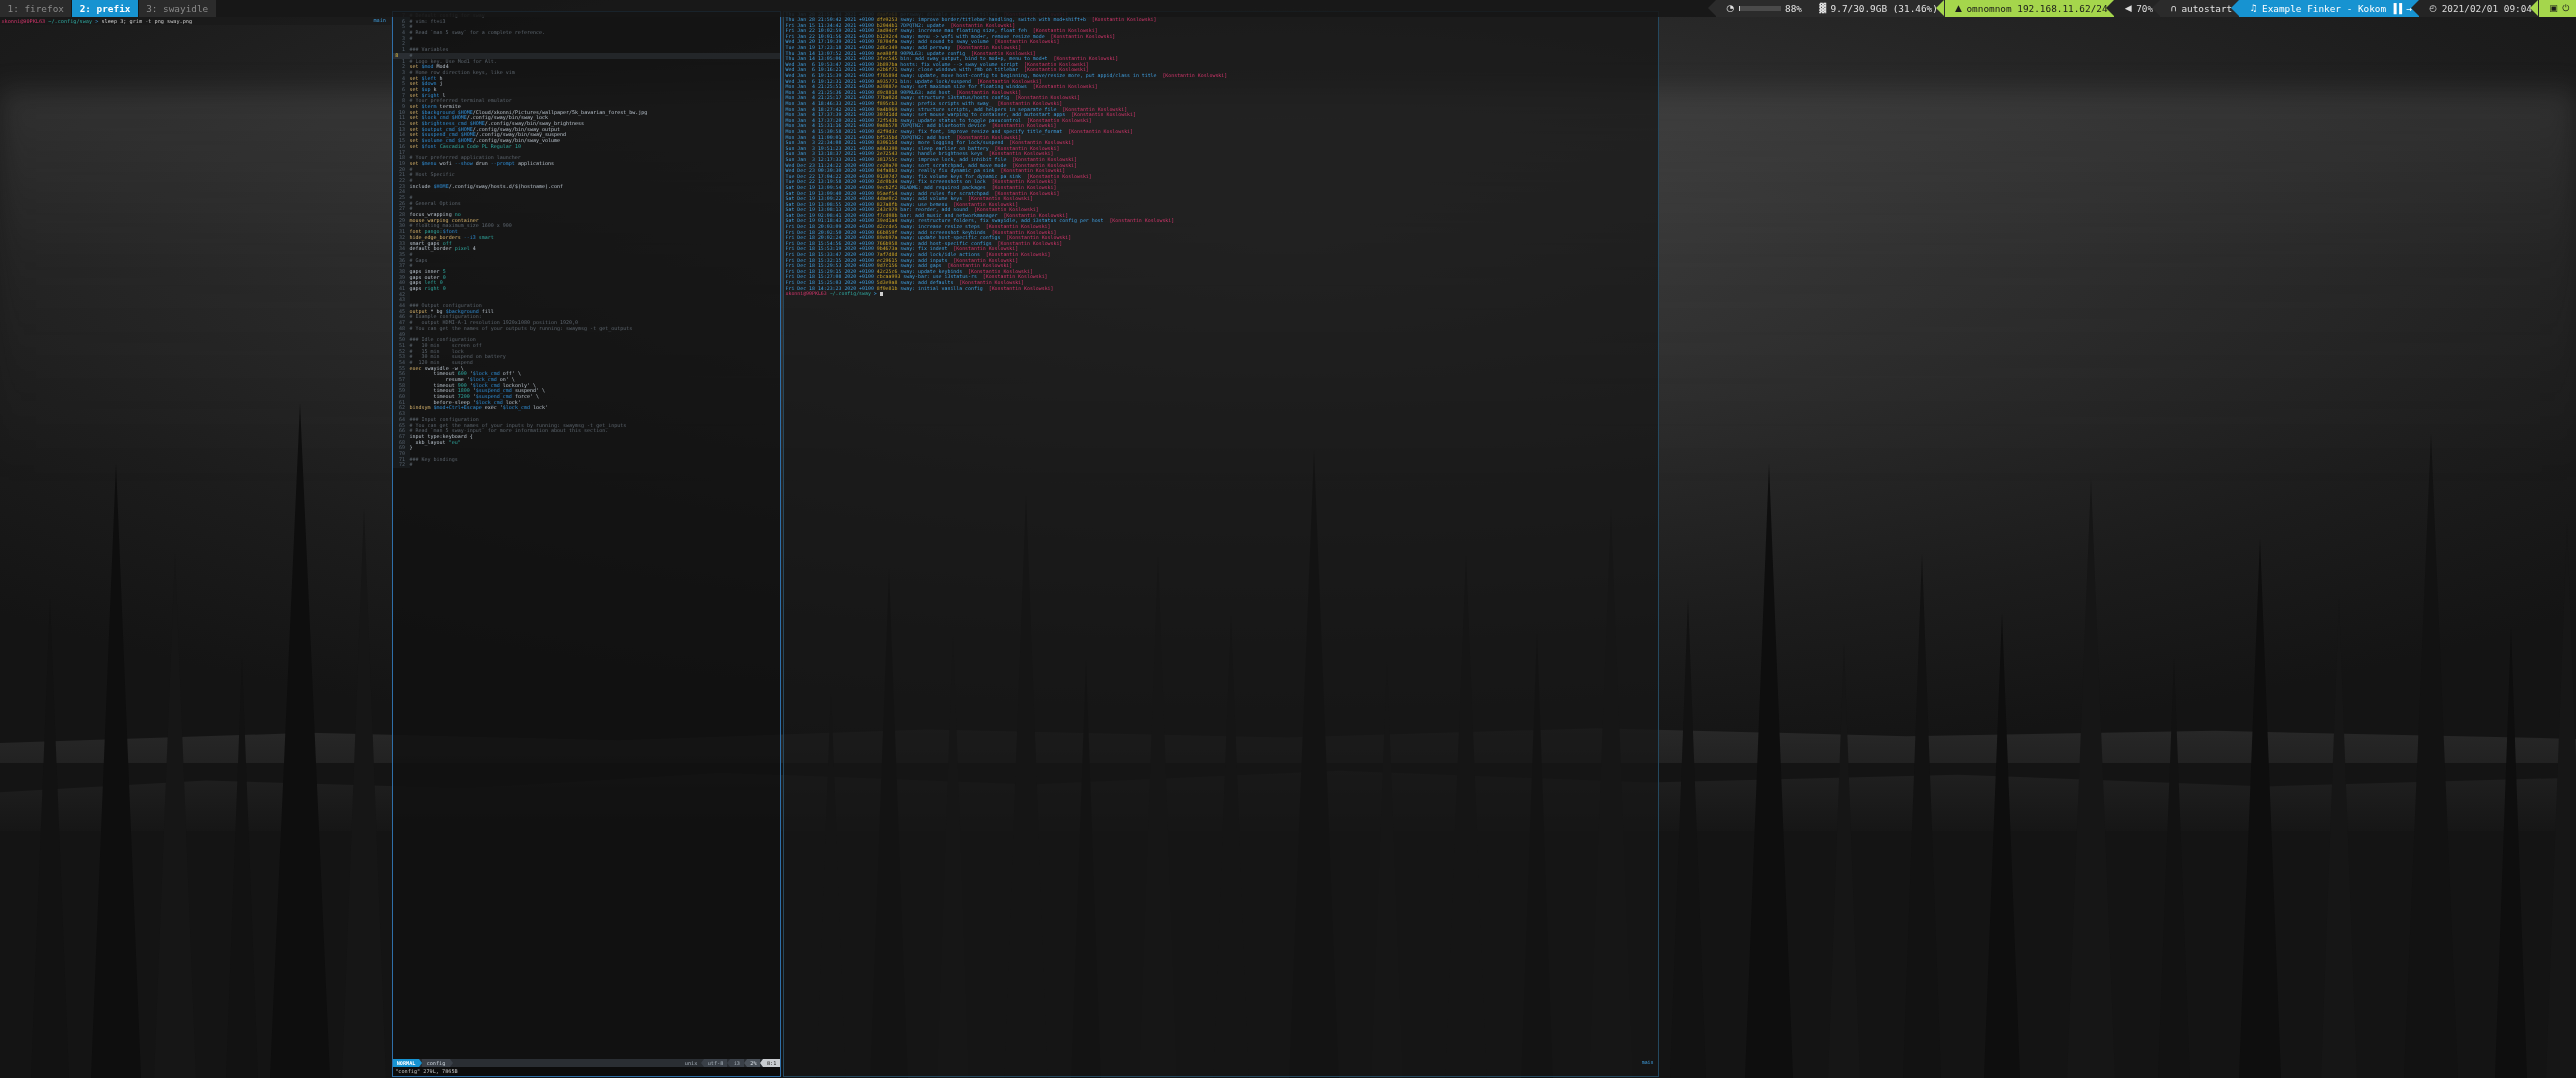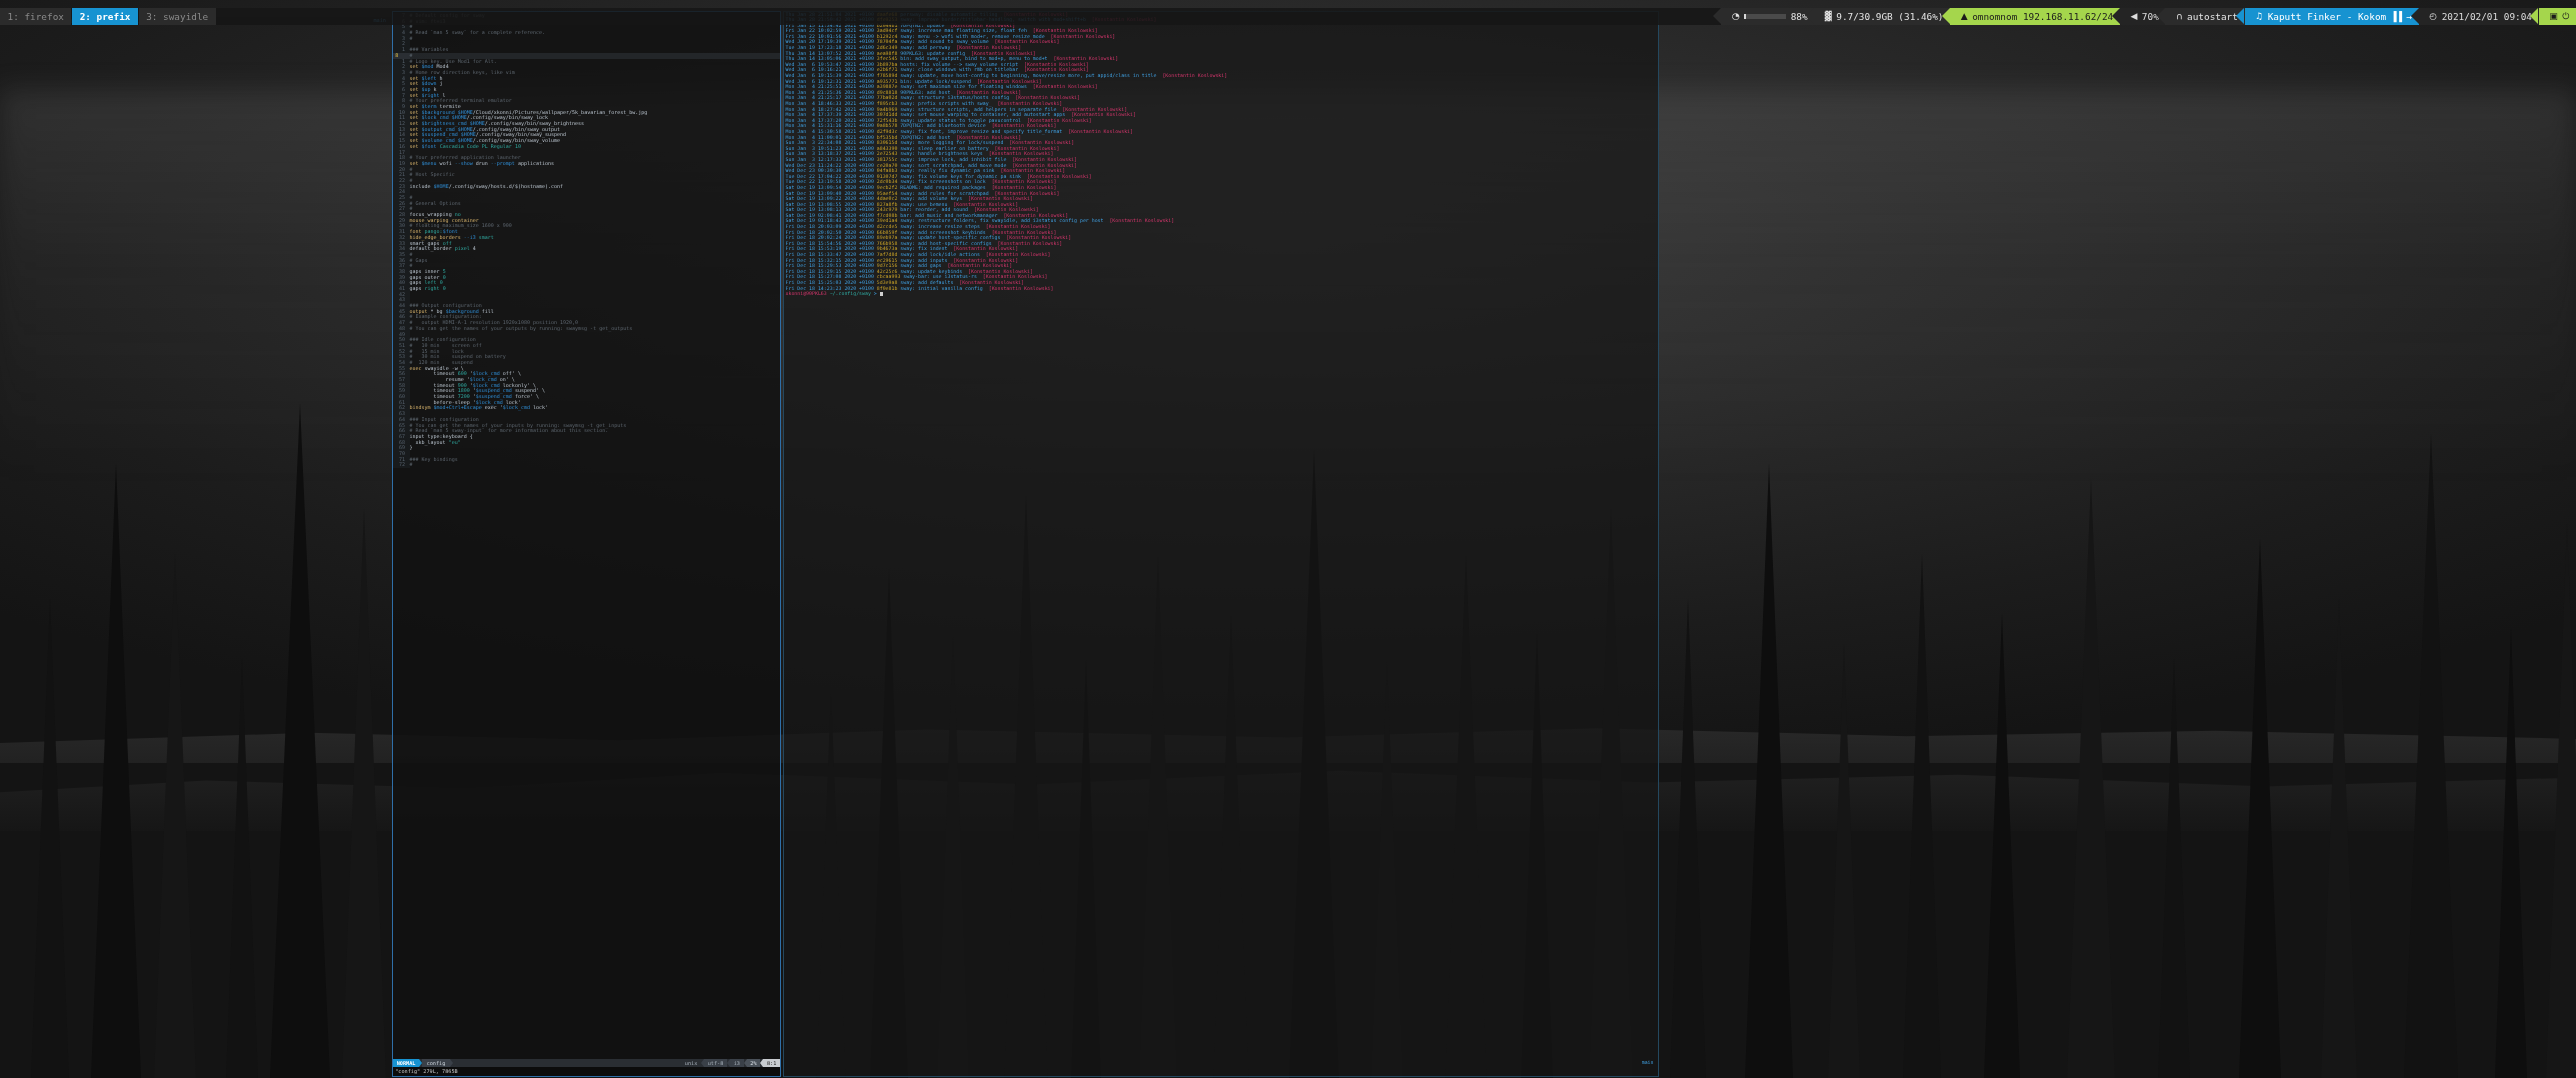--- a/index.html
+++ b/index.html
@@ -15,21 +15,21 @@
     filter:blur(13.5px);}
   .ridge{position:absolute;left:0;right:0;}
   .tree{position:absolute;bottom:0;transform-origin:bottom center;}
   .tree i{position:absolute;bottom:0;left:50%;width:0;height:0;
     border-left:var(--w) solid transparent;border-right:var(--w) solid transparent;
     border-bottom:var(--h) solid var(--c);transform:translateX(-50%);}
   .trunk{position:absolute;bottom:0;left:50%;transform:translateX(-50%);
     width:2.2px;background:#0e0e0e;}
 
   
-  #swaybar{position:absolute;left:0;top:8px;width:2576px;height:16.5px;
+  #swaybar{position:absolute;left:0;top:0;width:2576px;height:16.5px;
     background:rgba(22,22,22,.86);display:flex;align-items:stretch;
     font-size:9.4px;color:#cfcfcf;z-index:40;}
   .ws{display:flex;align-items:center;padding:0 7.5px;color:#8a8a8a;
     background:#2b2b2b;margin-right:0.7px;}
   .ws.focused{background:#1793d1;color:#fff;font-weight:bold;}
   #bar-spacer{flex:1;}
   #bar-right{display:flex;align-items:stretch;}
   .seg{display:flex;align-items:center;gap:4.5px;padding:0 6.7px 0 10.5px;position:relative;
     background:#2b2b2b;color:#e3e3e3;font-size:9.4px;white-space:nowrap;}
   .seg .arrow{position:absolute;left:-8.2px;top:0;width:0;height:0;
@@ -288,21 +288,21 @@
         <span>70%</span>
       </div>
       <div class="seg dark" style="--bg: #2b2b2b;">
         <div class="arrow" style="--bg: #2b2b2b;"></div>
         <span class="glyph">∩</span>
         <span>autostart</span>
       </div>
       <div class="seg blue" style="--bg: #1793d1;">
         <div class="arrow" style="--bg: #1793d1;"></div>
         <span class="glyph">♫</span>
-        <span>Kaputt Finker - Kokom</span>
+        <span>Example Finker - Kokom</span>
         <span> ▐▐ </span>
         <span>→</span>
       </div>
       <div class="seg darker" style="--bg: #242424;">
         <div class="arrow" style="--bg: #242424;"></div>
         <span class="glyph">◴</span>
         <span>2021/02/01 09:04</span>
       </div>
       <div class="seg green" style="--bg: #a5d64c;">
         <div class="arrow" style="--bg: #a5d64c;"></div>

